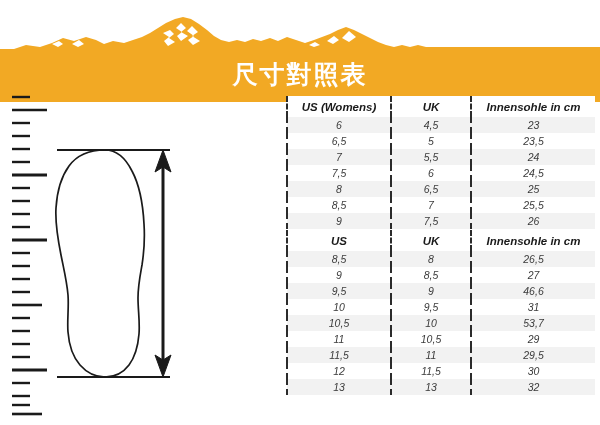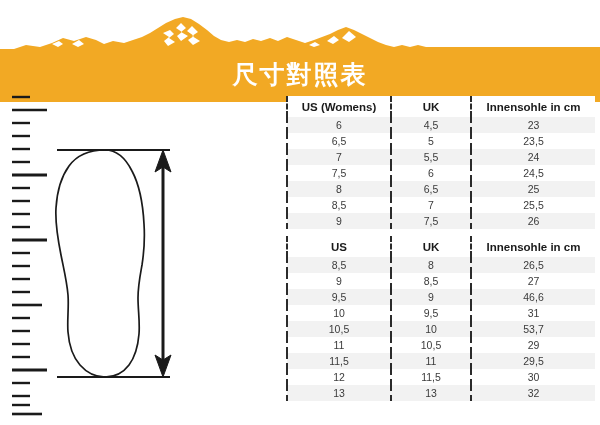--- a/index.html
+++ b/index.html
@@ -60,35 +60,36 @@
   
   .size-table {
     position: absolute;
     left: 286px;
     width: 308px;
     border-collapse: collapse;
     font-size: 10.5px;
     table-layout: fixed;
   }
   #size-table-womens { top: 96px; }
-  #size-table-mens   { top: 236px; }
+  #size-table-mens   { top: 230px; }
 
   .size-table col.c1 { width: 104px; }
   .size-table col.c2 { width: 80px;  }
   .size-table col.c3 { width: 124px; }
 
   .size-table th,
   .size-table td {
     padding: 0;
     height: 16px;
     text-align: center;
     vertical-align: middle;
     border-left: 2px dashed #2b2b2b;
     font-weight: normal;
     color: #3b3b3b;
+    font-style: italic;
   }
   .size-table th {
     font-weight: bold;
     font-size: 11.5px;
     color: #1a1a1a;
     height: 21px;
     font-family: "Liberation Sans", sans-serif;
   }
   .size-table tr.stripe td { background: #f2f2f2; }
   .size-table tr.plain  td { background: #ffffff; }

